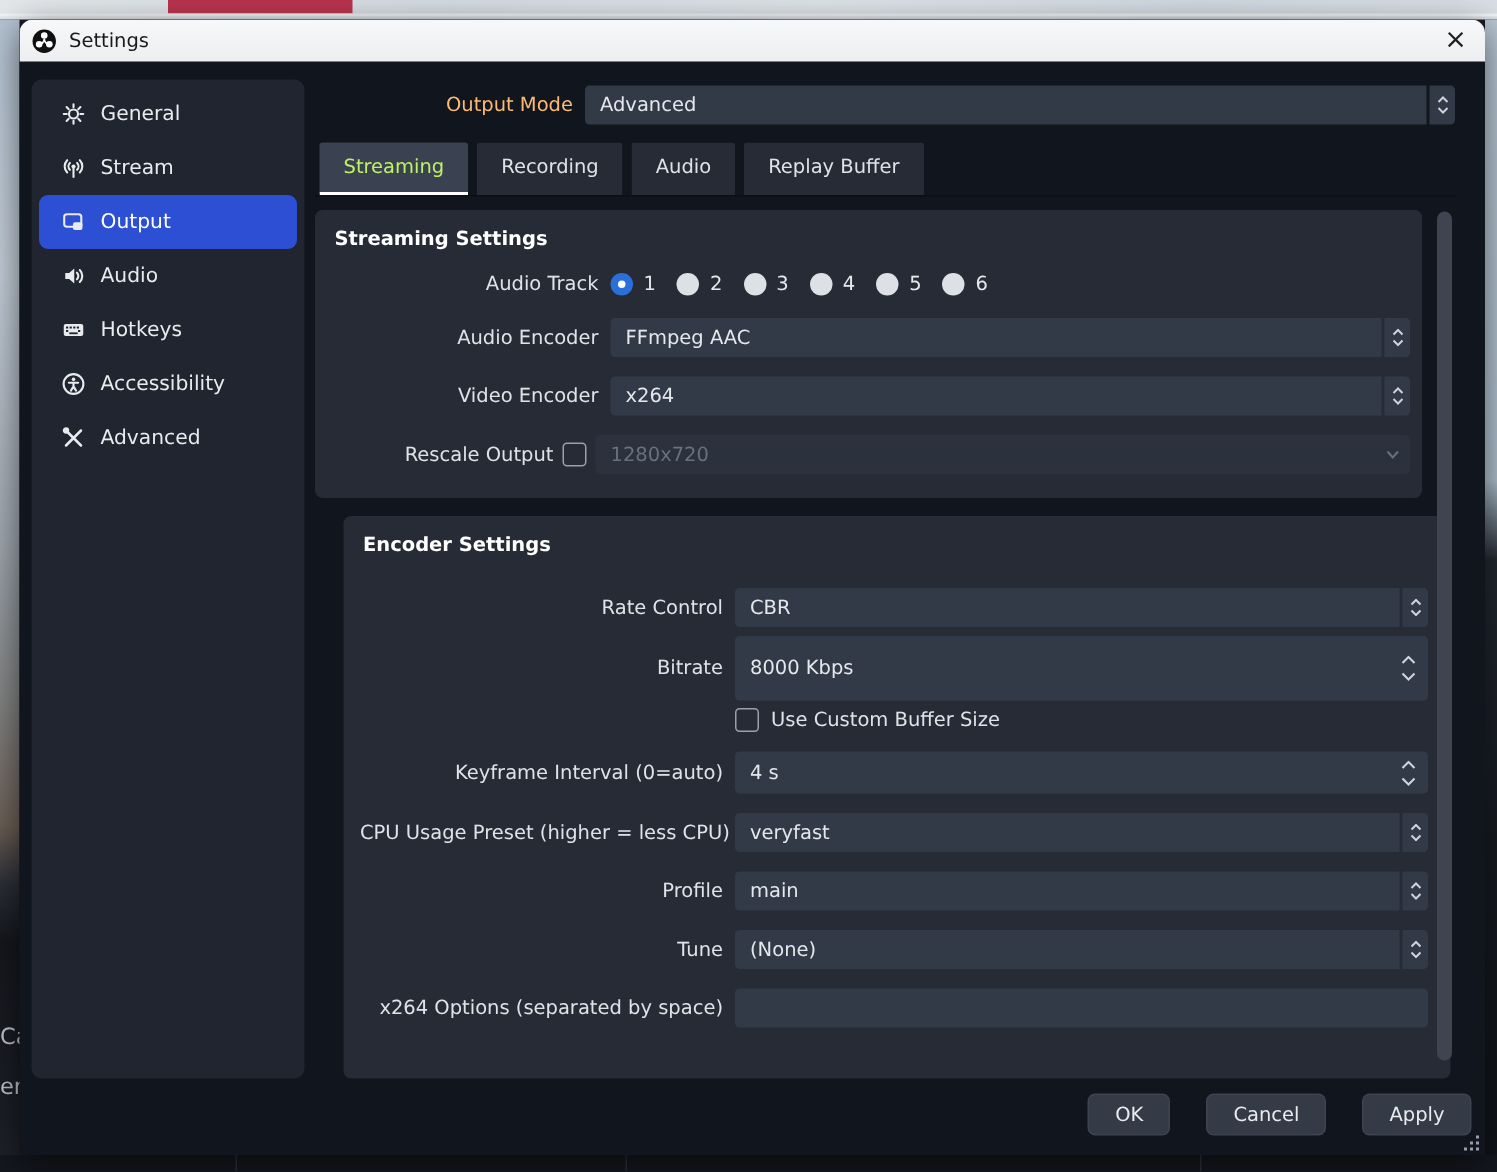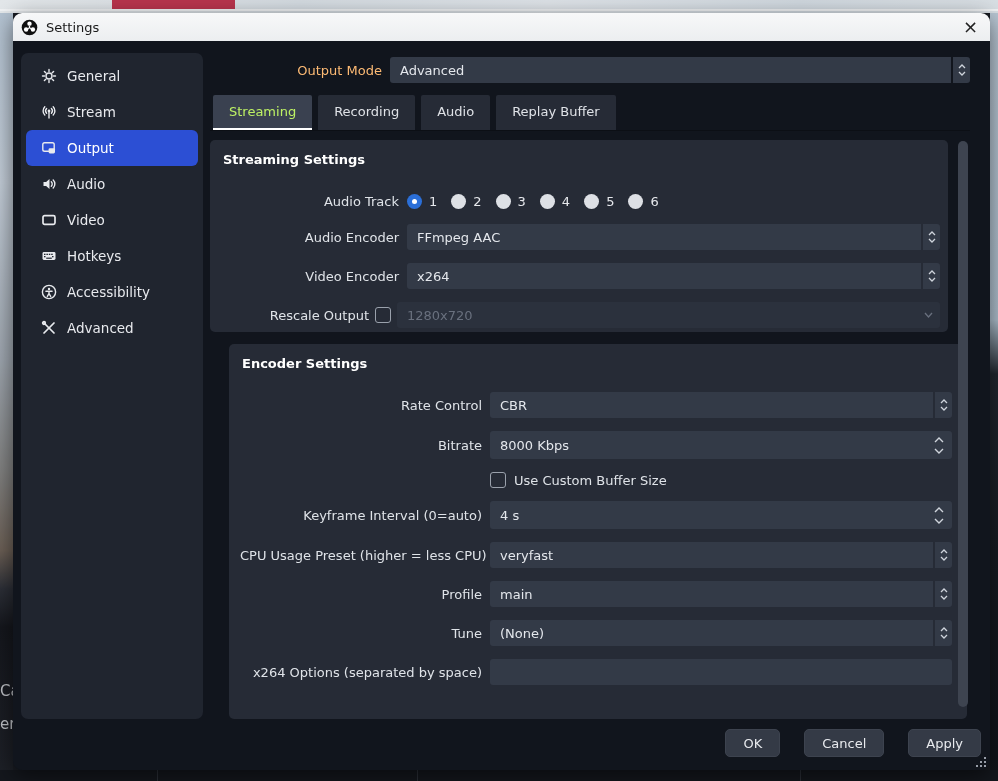--- a/index.html
+++ b/index.html
@@ -57,21 +57,21 @@
          border-bottom:2px solid transparent; }
   .tab.active { background:#3a4150; border-bottom:2px solid #ffffff; color:#bef264; }
   .tabs-baseline { position:absolute; left:197px; right:20px; top:89px; height:1px; background:#0c0f15; }
 
   
   .panel { position:absolute; left:197px; width:738px; background:#262b36; border-radius:5px;
            padding:10px 8px 10px 11px; }
   .panel.p1 { top:99px; height:192px; }
   .panel.p2 { top:303px; height:375px;margin-left:19px; }
   .panel h3 { color:#ffffff; font-size:13px; margin:2px 0 0 2px; font-weight:bold; }
-  .p1 h3 { margin-bottom:24px; }
+  .p1 h3 { margin-bottom:12px; }
   .p2 h3 { margin-bottom:21px; }
 
   .row { display:flex; align-items:center; margin-bottom:13px; }
   .row:last-child { margin-bottom:0; }
   .row-label { text-align:right; color:#dfe3e8; font-size:13px; flex:none; white-space:nowrap; }
   .p1 .row-label { width:178px; margin-right:8px; }
   .p2 .row-label { width:242px; margin-right:8px; }
   .p2 .row .ctl { margin-right:7px; }
 
   
@@ -193,28 +193,20 @@
       <div class="side-item">
         <span class="icn">
           <svg class="stroke" width="16" height="16" viewBox="0 0 16 16">
             <path class="fillw" d="M2.5 6h2.6L8.5 3v10L5.1 10H2.5z"></path>
             <path d="M10.3 5.8a3.1 3.1 0 0 1 0 4.4M12.2 4a5.7 5.7 0 0 1 0 8"></path>
           </svg>
           </span>
         <span class="lbl">Audio</span>
       </div>
 
-      <div class="side-item">
-        <span class="icn">
-          <svg class="stroke" width="16" height="16" viewBox="0 0 16 16" style="stroke-width:1.7">
-            <rect x="2" y="3.6" width="12" height="8.8" rx="1.6"></rect>
-          </svg>
-          </span>
-        <span class="lbl">Video</span>
-      </div>
 
       <div class="side-item">
         <span class="icn">
           <svg width="16" height="16" viewBox="0 0 16 16">
             <rect x="1.5" y="4" width="13" height="8" rx="1.4" fill="#e8eaee"></rect>
             <g fill="#20252f">
               <rect x="3" y="5.7" width="1.5" height="1.3"></rect>
                 <rect x="5.4" y="5.7" width="1.5" height="1.3"></rect>
               <rect x="7.8" y="5.7" width="1.5" height="1.3"></rect>
                 <rect x="10.2" y="5.7" width="1.5" height="1.3"></rect>
@@ -371,21 +363,21 @@
               </svg>
             <svg width="8" height="5" viewBox="0 0 8 5">
                 <path d="M1 1l3 3 3-3" stroke="#cfd4dc" fill="none" stroke-width="1.3"></path>
               </svg>
           </div>
         </div>
       </div>
 
       <div class="row" style="height:28px">
         <span class="row-label">Bitrate</span>
-        <div class="spinbox ctl" style="height:28px">
+        <div class="spinbox ctl" style="height:43px">
           <div class="sb-val">8000 Kbps</div>
           <div class="sb-arrows">
             <svg width="10" height="6" viewBox="0 0 10 6">
                 <path d="M1 5l4-4 4 4" stroke="#cfd4dc" fill="none" stroke-width="1.4"></path>
               </svg>
             <svg width="10" height="6" viewBox="0 0 10 6">
                 <path d="M1 1l4 4 4-4" stroke="#cfd4dc" fill="none" stroke-width="1.4"></path>
               </svg>
           </div>
         </div>

